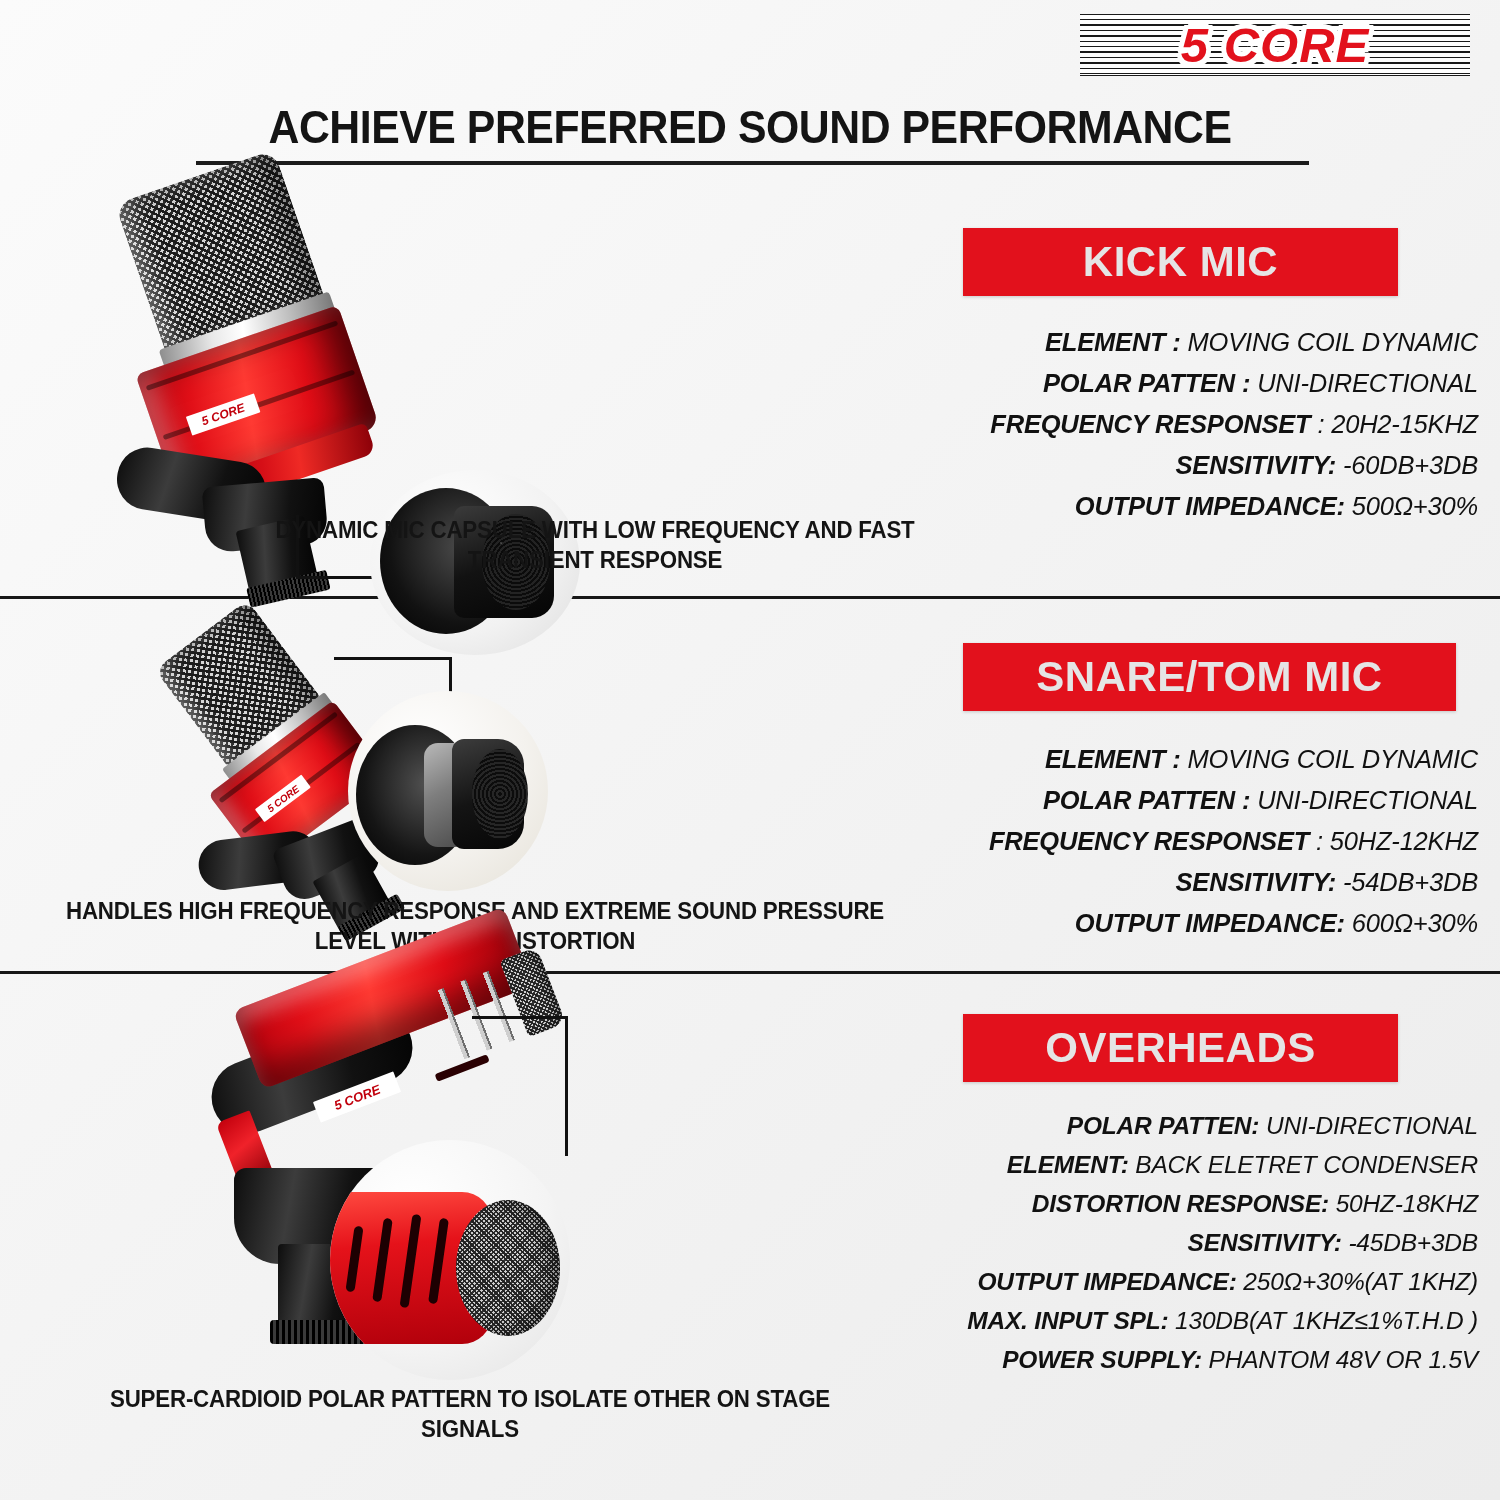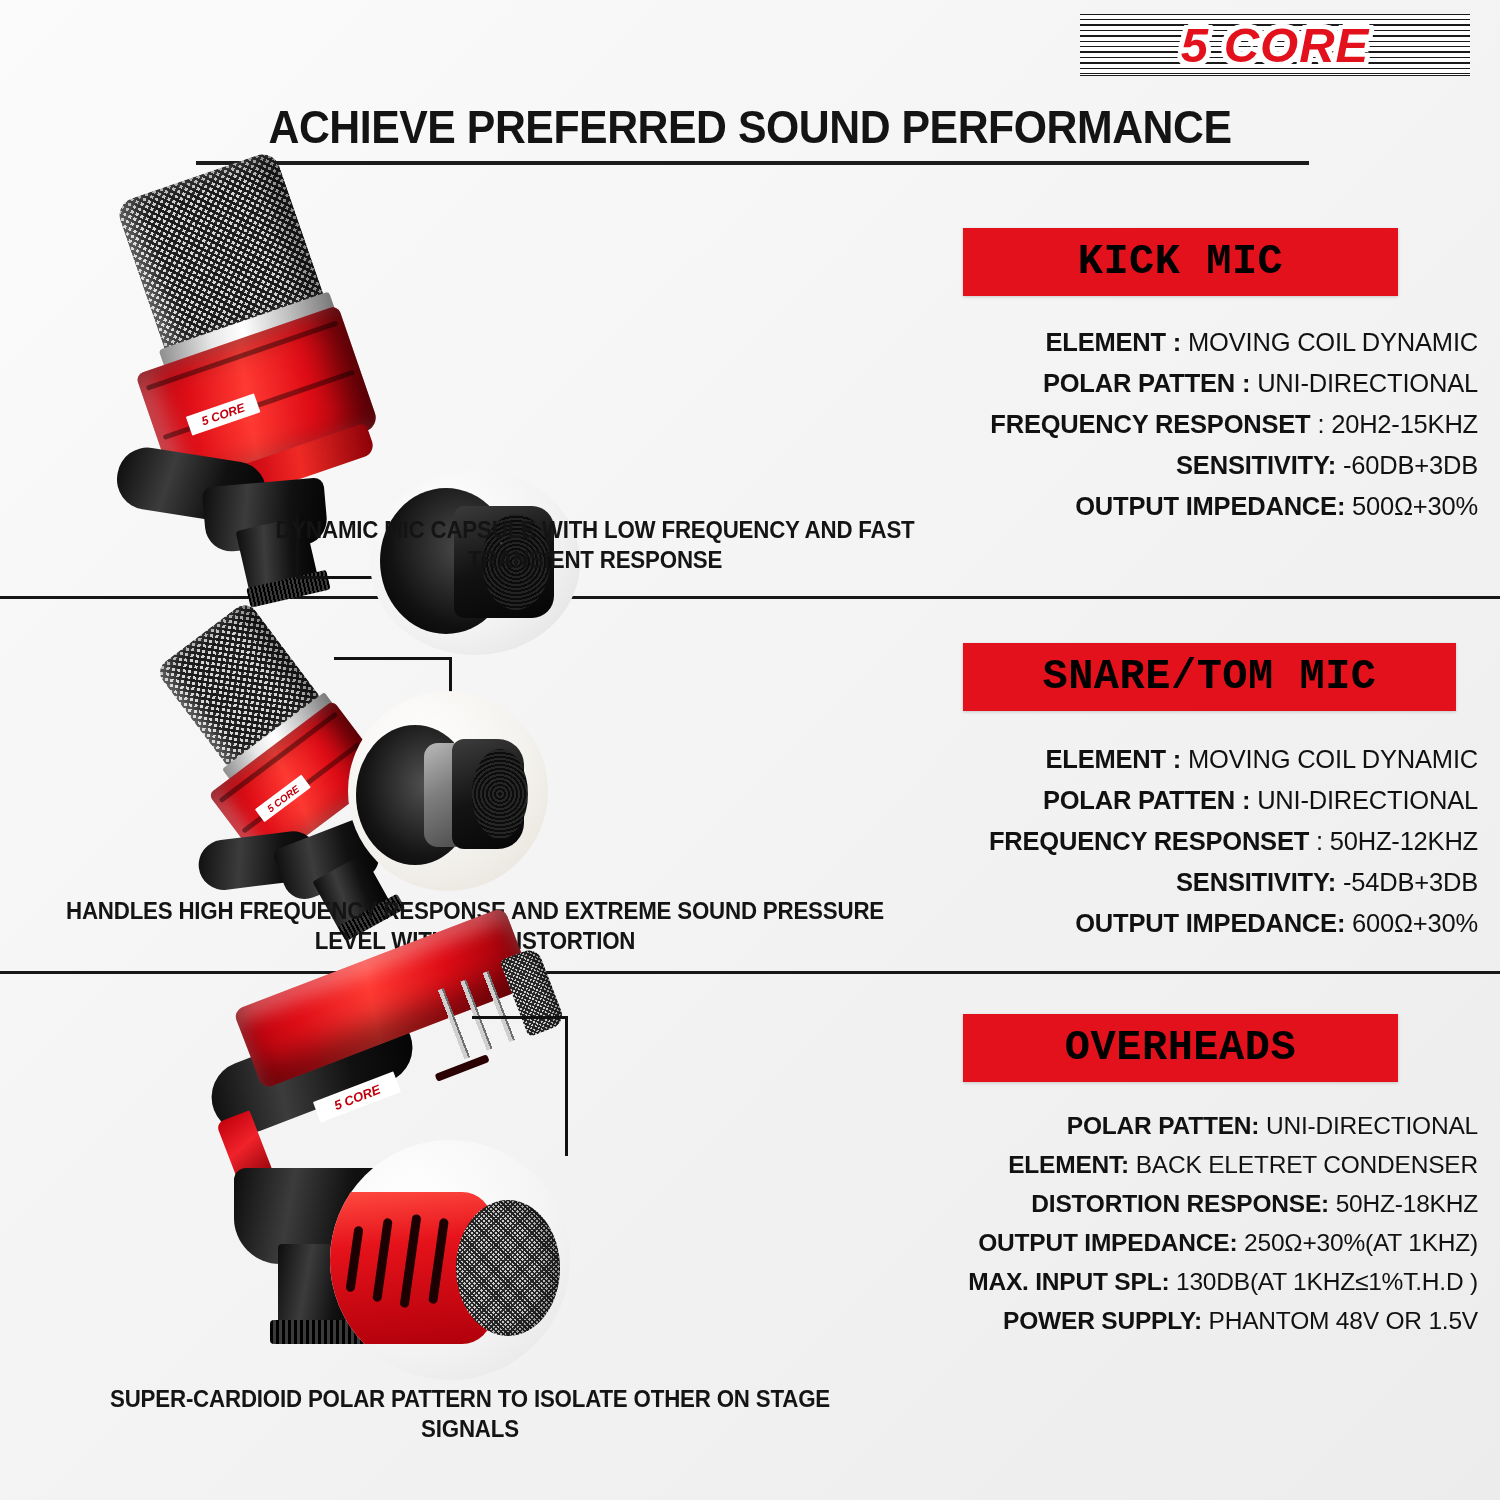--- a/index.html
+++ b/index.html
@@ -112,36 +112,36 @@
     height: 100%;
   }
 
   
   .spec-badge {
     position: absolute;
     background: #e2111c;
     display: flex;
     align-items: center;
     justify-content: center;
-    color: #000000;
+    color: #e5e5e5;
     font-weight: bold;
     letter-spacing: 0.5px;
     box-shadow: 0 1px 3px rgba(0,0,0,0.18);
-    font-family: Liberation Mono, monospace;
   }
   .sec-kick  .spec-badge { left: 28px; top: 58px; width: 435px; height: 68px; font-size: 42px; }
   .sec-snare .spec-badge { left: 28px; top: 44px; width: 493px; height: 68px; font-size: 42px; }
   .sec-over  .spec-badge { left: 28px; top: 40px; width: 435px; height: 68px; font-size: 42px; }
 
   .spec-list {
     position: absolute;
     right: 22px;
     text-align: right;
     color: #111111;
     white-space: nowrap;
+    font-style: italic;
   }
   .sec-kick  .spec-list { top: 152px; }
   .sec-snare .spec-list { top: 140px; }
   .sec-over  .spec-list { top: 132px; }
 
   .spec-line {
     font-size: 25.5px;
     line-height: 41px;
     font-weight: 500;
     letter-spacing: -0.2px;
@@ -590,20 +590,24 @@
         </div>
         <div class="spec-line">
           <b>ELEMENT:</b>
           <span>BACK ELETRET CONDENSER</span>
         </div>
         <div class="spec-line">
           <b>DISTORTION RESPONSE:</b>
           <span>50HZ-18KHZ</span>
         </div>
         <div class="spec-line">
+          <b>SENSITIVITY:</b>
+          <span>-45DB+3DB</span>
+        </div>
+        <div class="spec-line">
           <b>OUTPUT IMPEDANCE:</b>
           <span>250Ω+30%(AT 1KHZ)</span>
         </div>
         <div class="spec-line">
           <b>MAX. INPUT SPL:</b>
           <span>130DB(AT 1KHZ≤1%T.H.D )</span>
         </div>
         <div class="spec-line">
           <b>POWER SUPPLY:</b>
           <span>PHANTOM 48V OR 1.5V</span>

